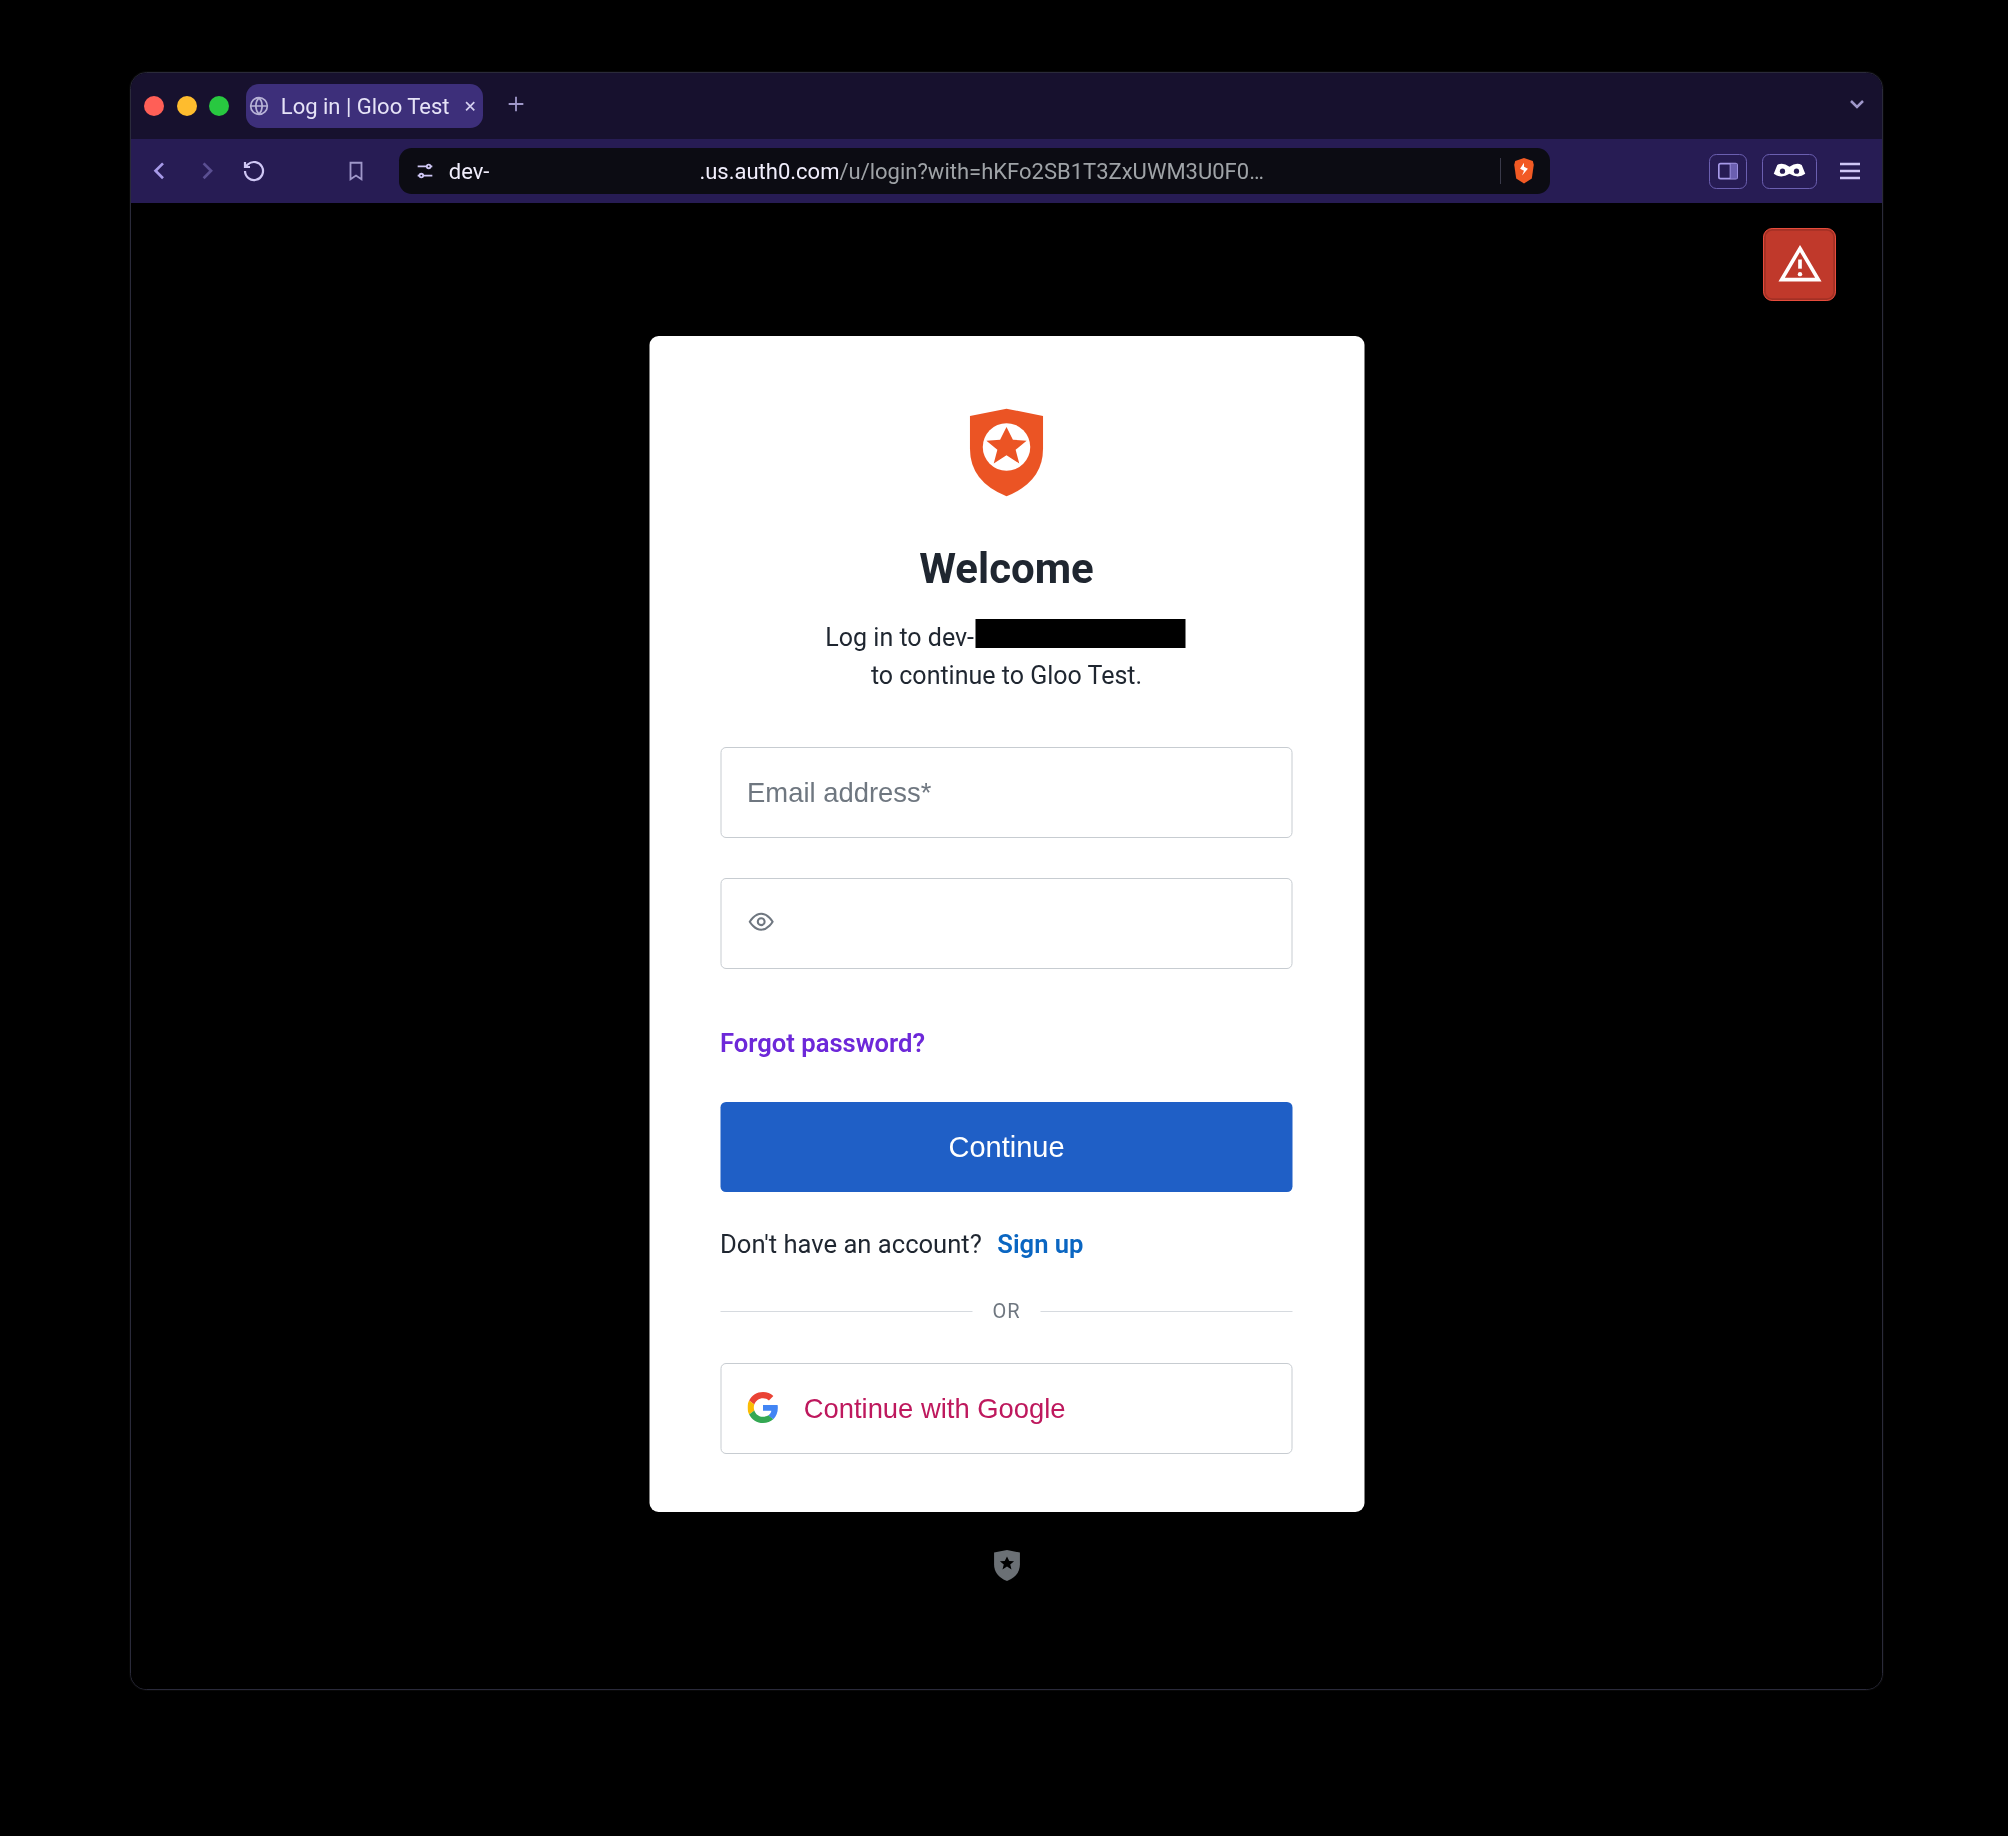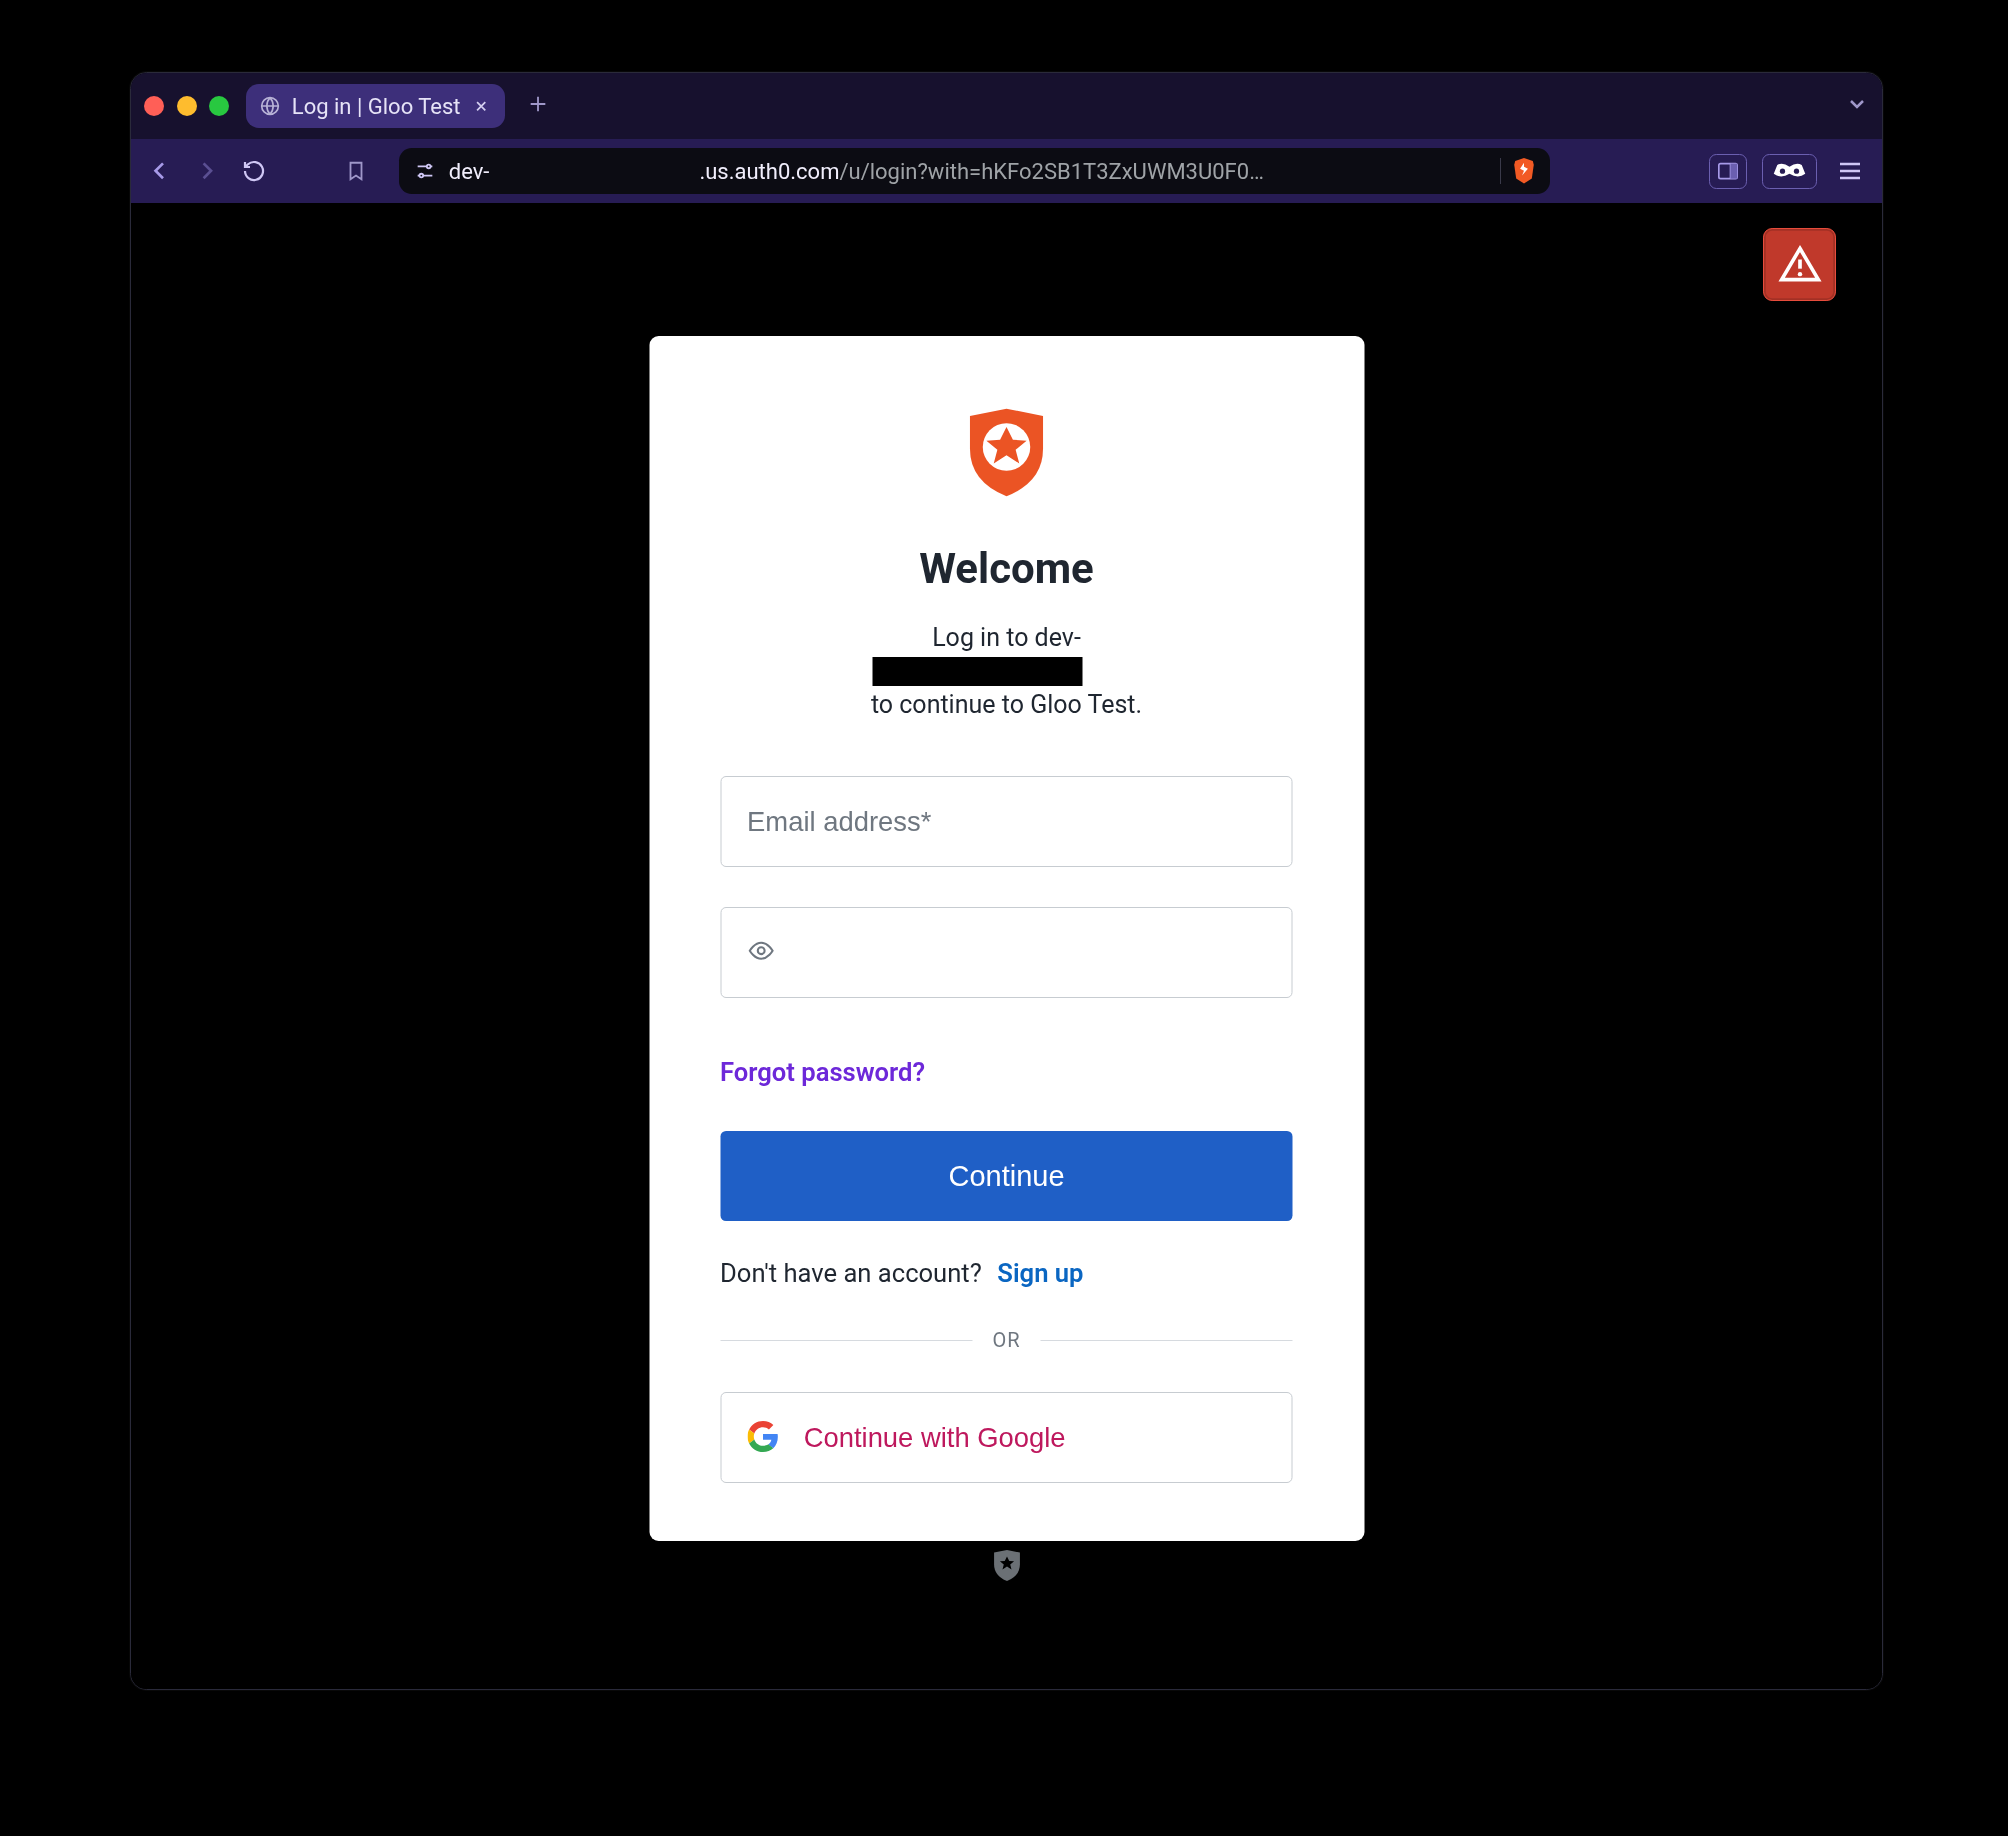--- a/index.html
+++ b/index.html
@@ -17,21 +17,21 @@
     box-shadow: 0 0 0 0.9px rgba(255,255,255,0.03);
   }
 
   .titlebar { height: 66px; background: #17112e; display: flex; align-items: center; padding: 0 12.8px; }
   .traffic-lights { display: flex; gap: 12.8px; margin-right: 16.4px; }
   .tl { width: 20px; height: 20px; border-radius: 50%; }
   .tl.red { background: #ff5f57; }
   .tl.yellow { background: #febc2e; }
   .tl.green { background: #28c840; }
 
-  .tab { display: flex; align-items: center; background: #3d2f7a; border-radius: 12.8px; height: 44px; padding: 0 13px; gap: 11px; max-width: 356px; }
+  .tab { display: flex; align-items: center; background: #3d2f7a; border-radius: 12.8px; height: 44px; padding: 0 2px; gap: 11px; max-width: 356px; }
   .tab .globe { width: 22px; height: 22px; display:flex; align-items:center; justify-content:center; }
   .tab .globe svg { display:block; }
   .tab-title { color: #e6e3f7; font-size: 22px; white-space: nowrap; overflow:hidden; text-overflow:ellipsis; flex:1; }
   .tab-close { width: 20px; height: 20px; color: #d4cff0; display:flex; align-items:center; justify-content:center; cursor:pointer; }
   .new-tab { margin-left: 22px; color: #9f97c9; font-size: 27.4px; font-weight: 300; cursor:pointer; }
   .tabchevron { margin-left: auto; color: #9f97c9; cursor:pointer; }
 
   .toolbar { height: 64px; background: #271c54; display:flex; align-items:center; padding: 0 12.8px; gap: 16.4px; }
   .nav-btn { width: 31px; height:31px; display:flex; align-items:center; justify-content:center; color:#7b6fb9; cursor:pointer; }
   .nav-btn.active { color:#cfc7f5; }
@@ -60,21 +60,21 @@
     width: 715px; min-height: 1173px;
     background:#fff; border-radius: 9.1px;
     padding: 69px 71px 58px 71px;
     display:flex; flex-direction:column; align-items:center;
   }
 
   .auth0-shield { width: 88px; height: 95px; margin-bottom: 44px; }
 
   .welcome-title { font-size: 42px; color:#1f2630; font-weight:700; margin-bottom: 25.6px; }
 
-  .subtitle { font-size: 25px; color:#1f2630; text-align:center; line-height:1.55; margin-bottom: 51px; display:flex; flex-wrap:wrap; justify-content:center; gap:0;flex-direction:column; }
+  .subtitle { font-size: 25px; color:#1f2630; text-align:center; line-height:1.55; margin-bottom: 51px; display:flex; flex-wrap:wrap; justify-content:center; gap:0; }
   .subtitle .redact { display:inline-block; background:#000; width:210px; height:29px; vertical-align:middle; margin: 0 1.8px; }
 
   .field { width: 572px; height: 91px; border:0.9px solid #c7ccd1; border-radius:5.5px; display:flex; align-items:center; padding: 0 25.6px; margin-bottom: 40px; }
   .field input { border:none; outline:none; width:100%; font-size:27.4px; color:#333; background:transparent; }
   .field input::placeholder { color:#6f7780; }
   .eye-btn { color:#6f7780; cursor:pointer; }
 
   .forgot { align-self:flex-start; margin-left: 0; font-size:25.6px; color:#6d28d9; font-weight:600; margin-top: 19px; margin-bottom: 44px; cursor:pointer; }
 
   .continue-btn { width:572px; height:90px; background:#1f5fc6; color:#fff; font-size:29px; border:none; border-radius:5.5px; cursor:pointer; margin-bottom: 37px; }

